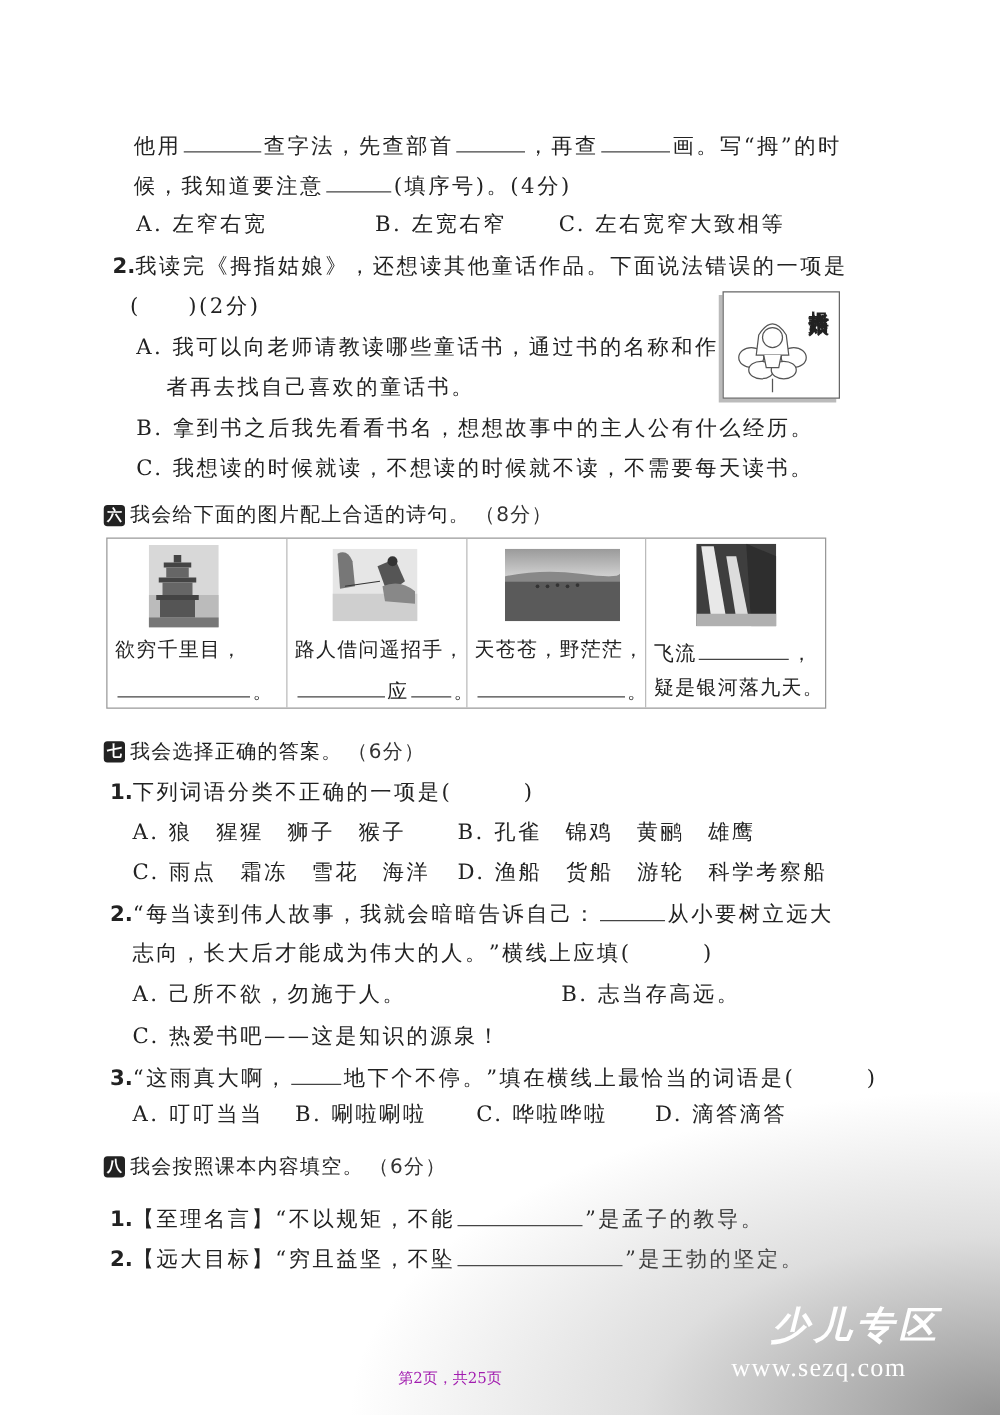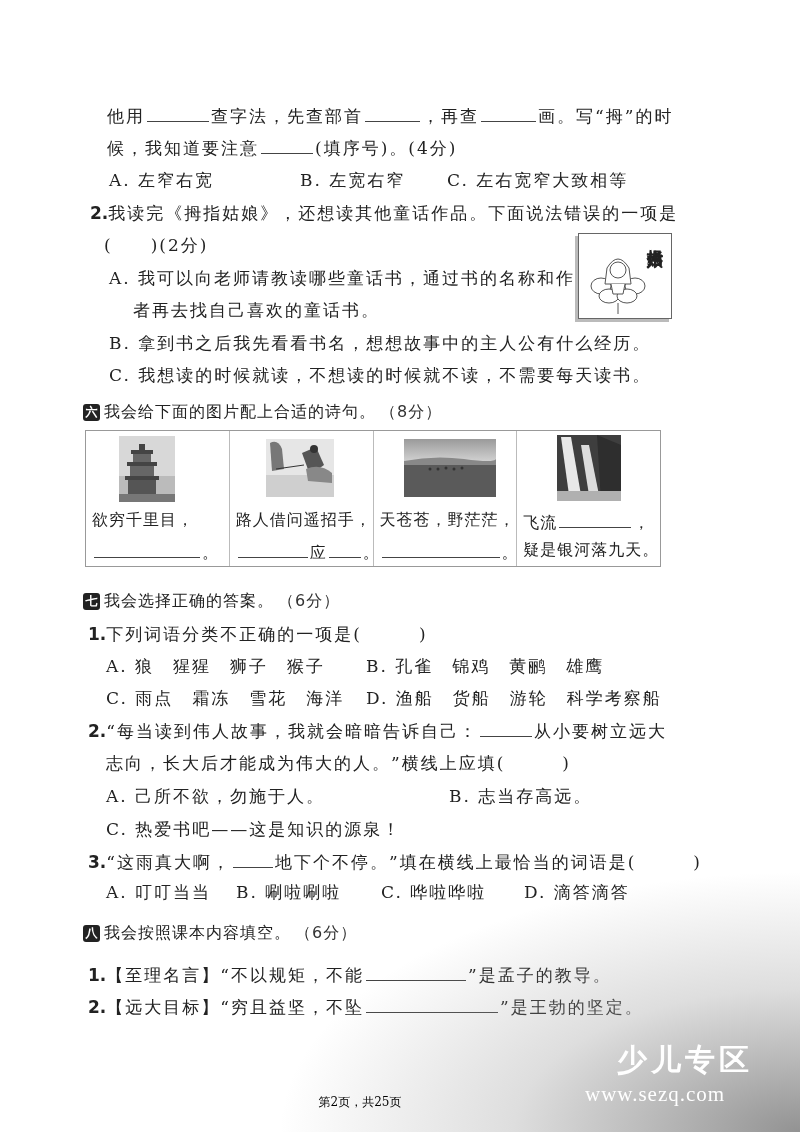--- a/index.html
+++ b/index.html
@@ -24,22 +24,22 @@
     position: absolute; left: 578px; top: 233px; width: 92px; height: 84px;
     border: 1px solid #666; background: #fff; box-shadow: -3px 3px 0 #bbb;
   }
   .book-title { position: absolute; right: 6px; top: 2px; width: 18px; font-size: 16px; line-height: 20px; writing-mode: vertical-rl; font-weight: bold; letter-spacing: 1px; }
   .book-girl { position: absolute; left: 10px; top: 14px; }
   .poem-table { position: absolute; left: 85px; top: 430px; width: 574px; height: 135px; border: 1px solid #999; display: flex; }
   .poem-cell { flex: 1; border-right: 1px solid #bbb; position: relative; }
   .poem-cell:last-child { border-right: none; }
   .pic { position: absolute; }
   .poem-text { position: absolute; left: 6px; font-size: 16px; line-height: 22px; white-space: nowrap; letter-spacing: 1px; }
-  .footer { position: absolute; left: 0; width: 720px; top: 1094px; text-align: center; font-size: 12px; color: #000000; }
-  .wm-cn { position: absolute; left: 617px; top: 1040px; font-family: "DejaVu Sans", "Liberation Sans", sans-serif; font-weight: bold; font-size: 30px; color: #fff; letter-spacing: 4px; }
+  .footer { position: absolute; left: 0; width: 720px; top: 1094px; text-align: center; font-size: 12px; color: #a21caf; }
+  .wm-cn { position: absolute; left: 617px; top: 1040px; font-family: "DejaVu Sans", "Liberation Sans", sans-serif; font-weight: bold; font-size: 30px; color: #fff; letter-spacing: 4px; font-style: italic; }
   .wm-url { position: absolute; left: 585px; top: 1082px; font-family: Liberation Serif, serif; font-size: 21px; color: #fff; letter-spacing: 1px; }
 </style>
 </head>
 <body>
 
 <div class="line" style="left:107px; top:103px;">
   <span>他用</span><span class="blank" style="width:62px"></span><span>查字法，先查部首</span><span class="blank" style="width:55px"></span><span>，再查</span><span class="blank" style="width:55px"></span><span>画。写“拇”的时</span>
 </div>
 <div class="line" style="left:107px; top:135px;">
   <span>候，我知道要注意</span><span class="blank" style="width:52px"></span><span>(填序号)。(4分)</span>

